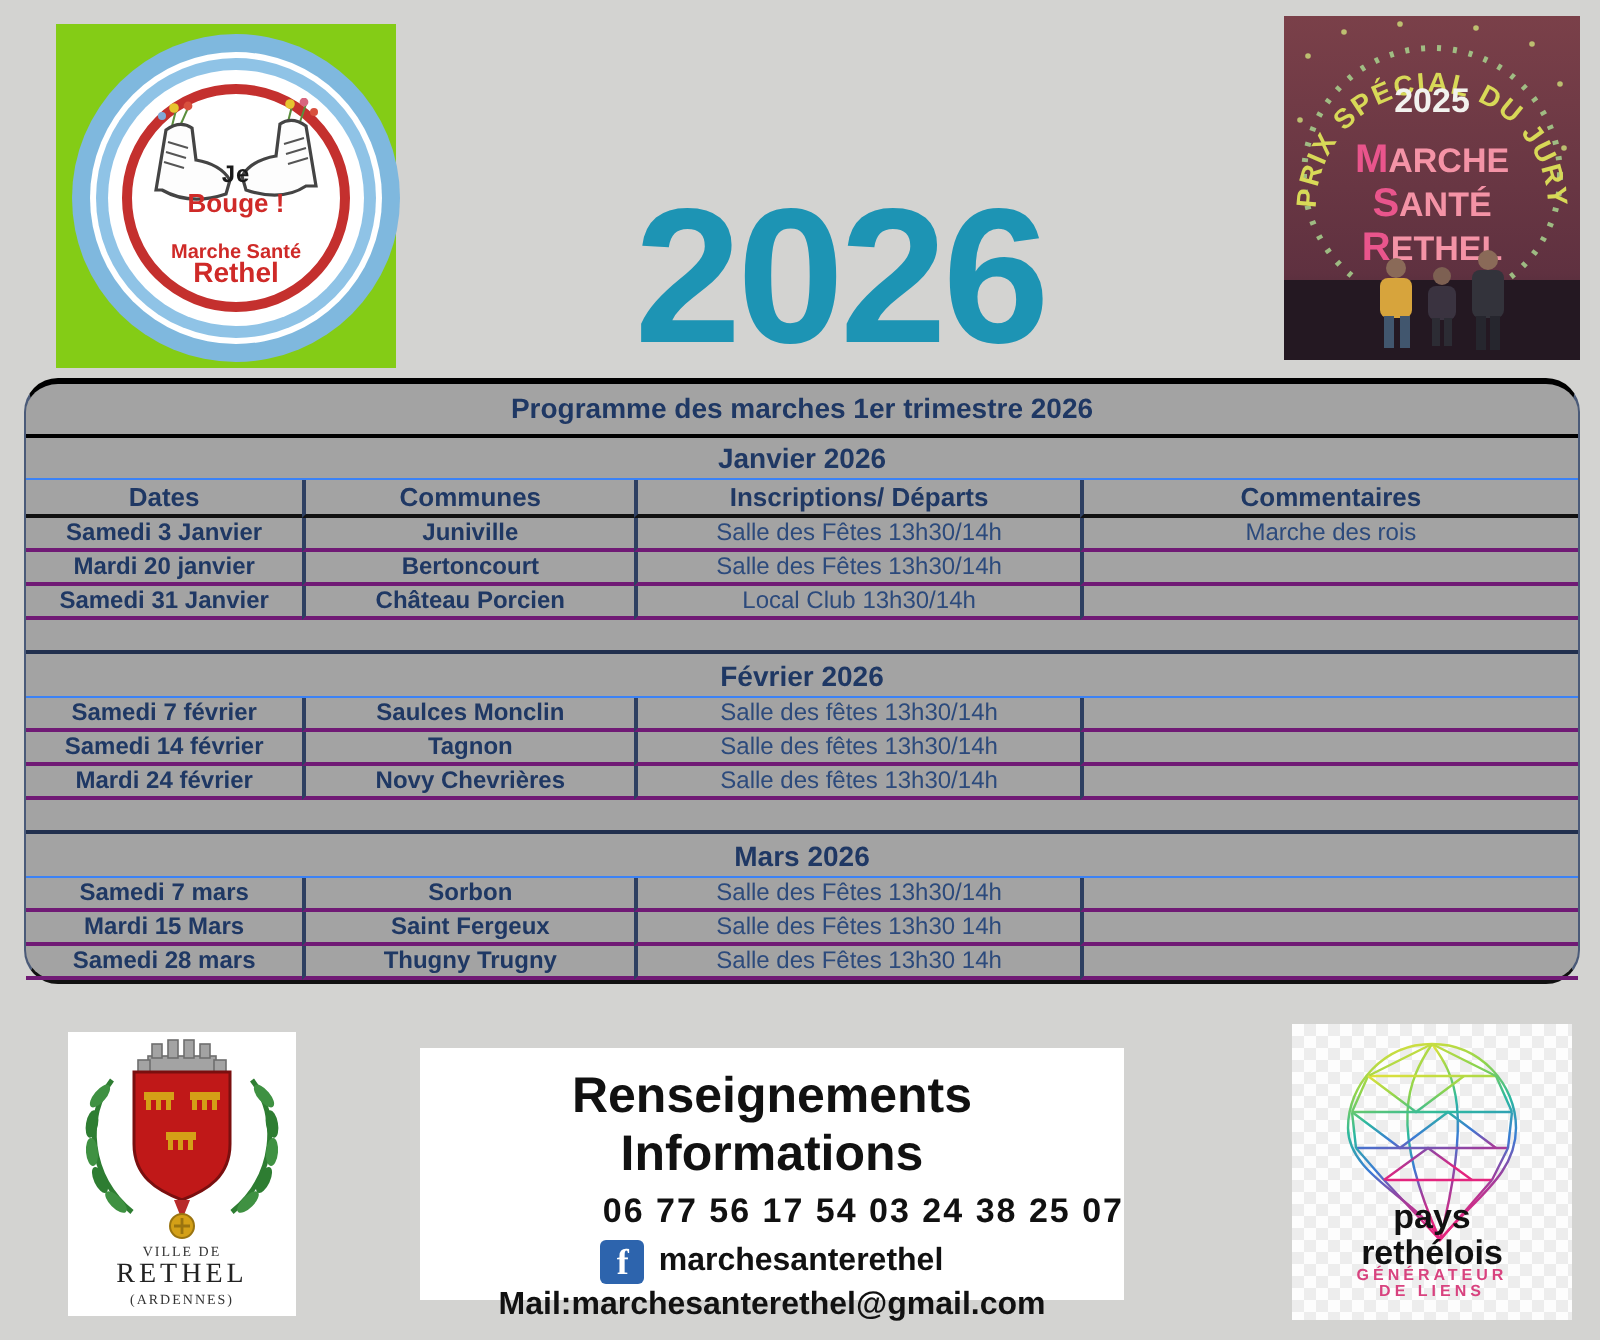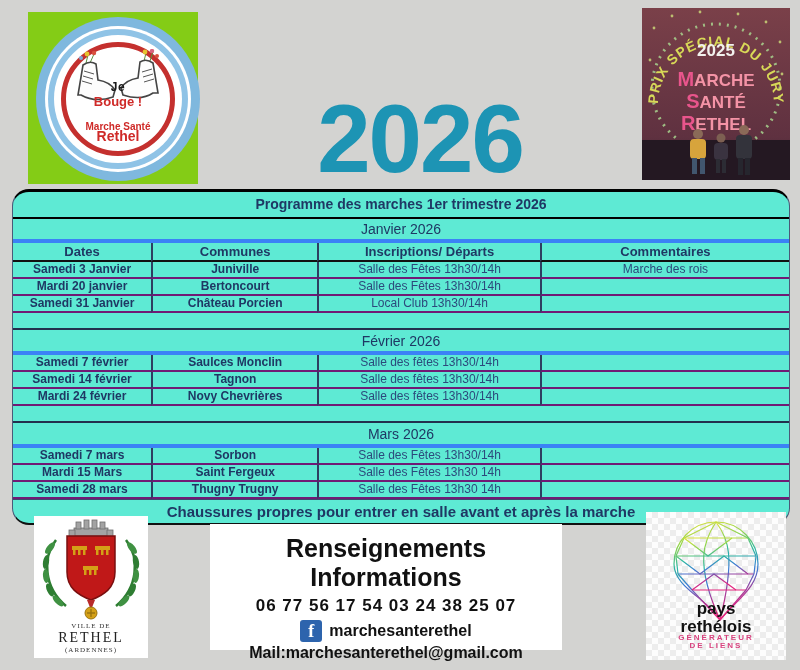--- a/index.html
+++ b/index.html
@@ -24,31 +24,31 @@
   .club-marche{top:75px;font-size:10px;font-weight:bold;color:#cf2a28;}
   .club-rethel{top:82px;font-size:14px;font-weight:bold;color:#cf2a28;}
   .year-title{
     position:absolute;left:230px;top:36px;width:380px;text-align:center;
     font-size:96px;font-weight:bold;color:#1d94b4;letter-spacing:-2px;margin-top:48px;
   }
   .poster{position:absolute;right:10px;top:8px;width:148px;height:172px;overflow:hidden;}
   
   .ptable{
     position:absolute;left:12px;top:189px;width:776px;
-    background:#5eead4;border-top:3px solid #000;border-bottom:2px solid #111;
+    background:#a3a3a3;border-top:3px solid #000;border-bottom:2px solid #111;
     border-left:1px solid #4a5a78;border-right:1px solid #4a5a78;
     color:#1f3864;
     border-radius:17px;
   }
   .t-title{
     height:25px;line-height:25px;text-align:center;font-weight:bold;font-size:14px;
     border-bottom:2px solid #000;
   }
-  .t-month{height:20px;line-height:21px;text-align:center;font-weight:normal;font-size:14px;
-    border-bottom:4px solid #3b82f6;}
+  .t-month{height:20px;line-height:21px;text-align:center;font-weight:bold;font-size:14px;
+    border-bottom:1px solid #3b82f6;}
   .t-row{display:grid;grid-template-columns:17.8% 21.4% 28.7% 32.1%;}
   .t-row > div{
     height:15px;line-height:15px;text-align:center;font-size:12px;
     overflow:hidden;white-space:nowrap;border-bottom:2px solid #701a75;
   }
   .t-row > div + div{border-left:2px solid #2e3f61;}
   .t-row.t-head > div{height:17px;line-height:18px;font-weight:bold;font-size:13px;
     border-bottom:2px solid #111;}
   .t-row .c-bold{font-weight:bold;}
   .t-row .c-light{font-weight:normal;color:#2c4a7c;}
@@ -63,21 +63,21 @@
     text-align:center;}
   .rethel-card .arms{display:block;margin:2px auto 0;}
   .rethel-t1{font-size:7px;letter-spacing:1px;color:#333;font-family:"Liberation Serif",serif;}
   .rethel-t2{font-size:14px;letter-spacing:2px;color:#222;font-family:"Liberation Serif",serif;}
   .rethel-t3{font-size:7px;letter-spacing:1px;color:#333;font-family:"Liberation Serif",serif;}
   .info-card{
     position:absolute;left:210px;top:524px;width:352px;height:126px;background:#fff;
     text-align:center;color:#111;padding-top:10px;box-sizing:border-box;
   }
   .info-title{font-size:25px;font-weight:bold;letter-spacing:0px;}
-  .info-phones{font-size:17px;font-weight:bold;margin-top:4px;letter-spacing:1px;}
+  .info-phones{font-size:17px;font-weight:bold;margin-top:4px;letter-spacing:1px;text-align:right;}
   .info-fb{margin-top:4px;font-size:16px;font-weight:bold;display:flex;align-items:center;justify-content:center;gap:7px;}
   .fb-badge{display:inline-block;width:22px;height:22px;background:#2d64ad;border-radius:3px;
     color:#fff;font-weight:bold;font-size:18px;line-height:22px;font-family:"Liberation Serif",serif;}
   .info-mail{font-size:16px;font-weight:bold;margin-top:2px;}
   .pays-card{
     position:absolute;left:646px;top:512px;width:140px;height:148px;
     background:conic-gradient(#ededed 25%,#fdfdfd 0 50%,#ededed 0 75%,#fdfdfd 0);
     background-size:12px 12px;text-align:center;
   }
   .pays-text{position:absolute;left:0;width:100%;line-height:1.05;}
@@ -240,21 +240,20 @@
         <div class="c-light">Salle des Fêtes 13h30 14h</div>
         <div class="c-light"></div>
       </div>
       <div class="t-row">
         <div class="c-bold">Samedi 28 mars</div>
         <div class="c-bold">Thugny Trugny</div>
         <div class="c-light">Salle des Fêtes 13h30 14h</div>
         <div class="c-light"></div>
       </div>
     </div>
-  <div class="t-foot">Chaussures propres pour entrer en salle avant et après la marche</div>
 </div>
 
 <div class="rethel-card">
   <svg class="arms" width="110" height="104" viewBox="0 0 110 104">
 
     <g fill="#a3a3a3" stroke="#6e6e6e" stroke-width="0.8">
       <rect x="38" y="10" width="34" height="8"></rect>
       <rect x="40" y="4" width="5" height="7"></rect>
         <rect x="48" y="2" width="5" height="9"></rect>
       <rect x="56" y="2" width="5" height="9"></rect>

